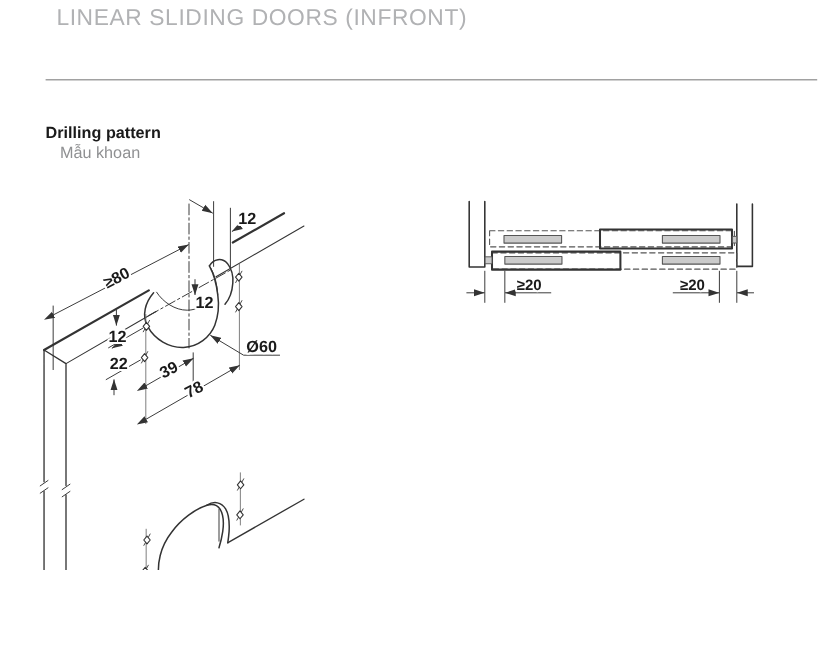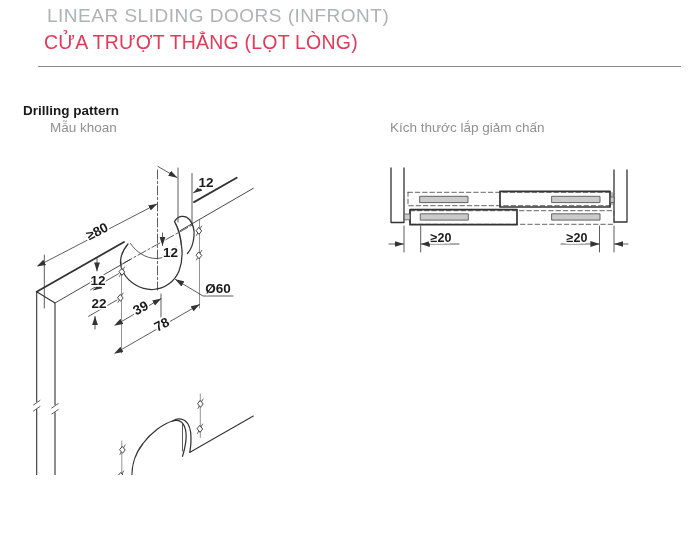--- a/index.html
+++ b/index.html
@@ -4,37 +4,35 @@
 <style>
   html,body{margin:0;padding:0;background:#fff;}
   #page{position:relative;width:695px;height:475px;background:#fff;overflow:hidden;
         font-family:"Liberation Sans","DejaVu Sans",sans-serif;}
   .abs{position:absolute;}
   #title-en{left:47px;top:5px;font-size:19px;letter-spacing:.5px;color:var(--title-gray,#b1b2b4);white-space:nowrap;}
   #title-vi{left:44px;top:31px;font-size:19.5px;letter-spacing:.2px;color:var(--accent-red,#e13b5b);white-space:nowrap;}
   #rule{left:38px;top:66px;width:643px;height:0;border-top:1px solid #8a8a8a;}
   .sec-title{font-size:13.5px;font-weight:bold;color:#1a1a1a;white-space:nowrap;}
   .sec-sub{font-size:13.5px;color:var(--subtitle-gray,#8f9092);white-space:nowrap;}
-  #dr-title{left:23px;top:103px;} #dr-sub{left:50px;top:120px;}
+  #dr-title{left:38px;top:103px;} #dr-sub{left:50px;top:120px;}
   #sc-title{left:390px;top:103px;} #sc-sub{left:390px;top:120px;}
   svg text{font-family:"Liberation Sans","DejaVu Sans",sans-serif;font-weight:bold;fill:#1a1a1a;
            paint-order:stroke fill;stroke:#fff;stroke-width:3.5px;}
 </style>
 </head>
 <body>
 
 <div id="page">
 
   <div class="abs" id="title-en">LINEAR SLIDING DOORS (INFRONT)</div>
-  <div class="abs" id="title-vi">CỬA TRƯỢT THẲNG (LỌT LÒNG)</div>
   <div class="abs" id="rule"></div>
 
   <div class="abs sec-title" id="dr-title">Drilling pattern</div>
   <div class="abs sec-sub" id="dr-sub">Mẫu khoan</div>
-  <div class="abs sec-sub" id="sc-sub">Kích thước lắp giảm chấn</div>
 
   <svg class="abs" style="left:0;top:0" width="695" height="543" viewBox="0 0 695 543" stroke-linecap="round" stroke-linejoin="round">
     <defs>
       <marker id="ae" markerWidth="9" markerHeight="7" refX="8.6" refY="3.5" orient="auto" markerUnits="userSpaceOnUse">
         <path d="M0,0.6 L9,3.5 L0,6.4 Z" fill="#333"></path>
       </marker>
       <marker id="as" markerWidth="9" markerHeight="7" refX="0.4" refY="3.5" orient="auto-start-reverse" markerUnits="userSpaceOnUse">
         <path d="M0,0.6 L9,3.5 L0,6.4 Z" fill="#333"></path>
       </marker>
       <g id="dmk">

